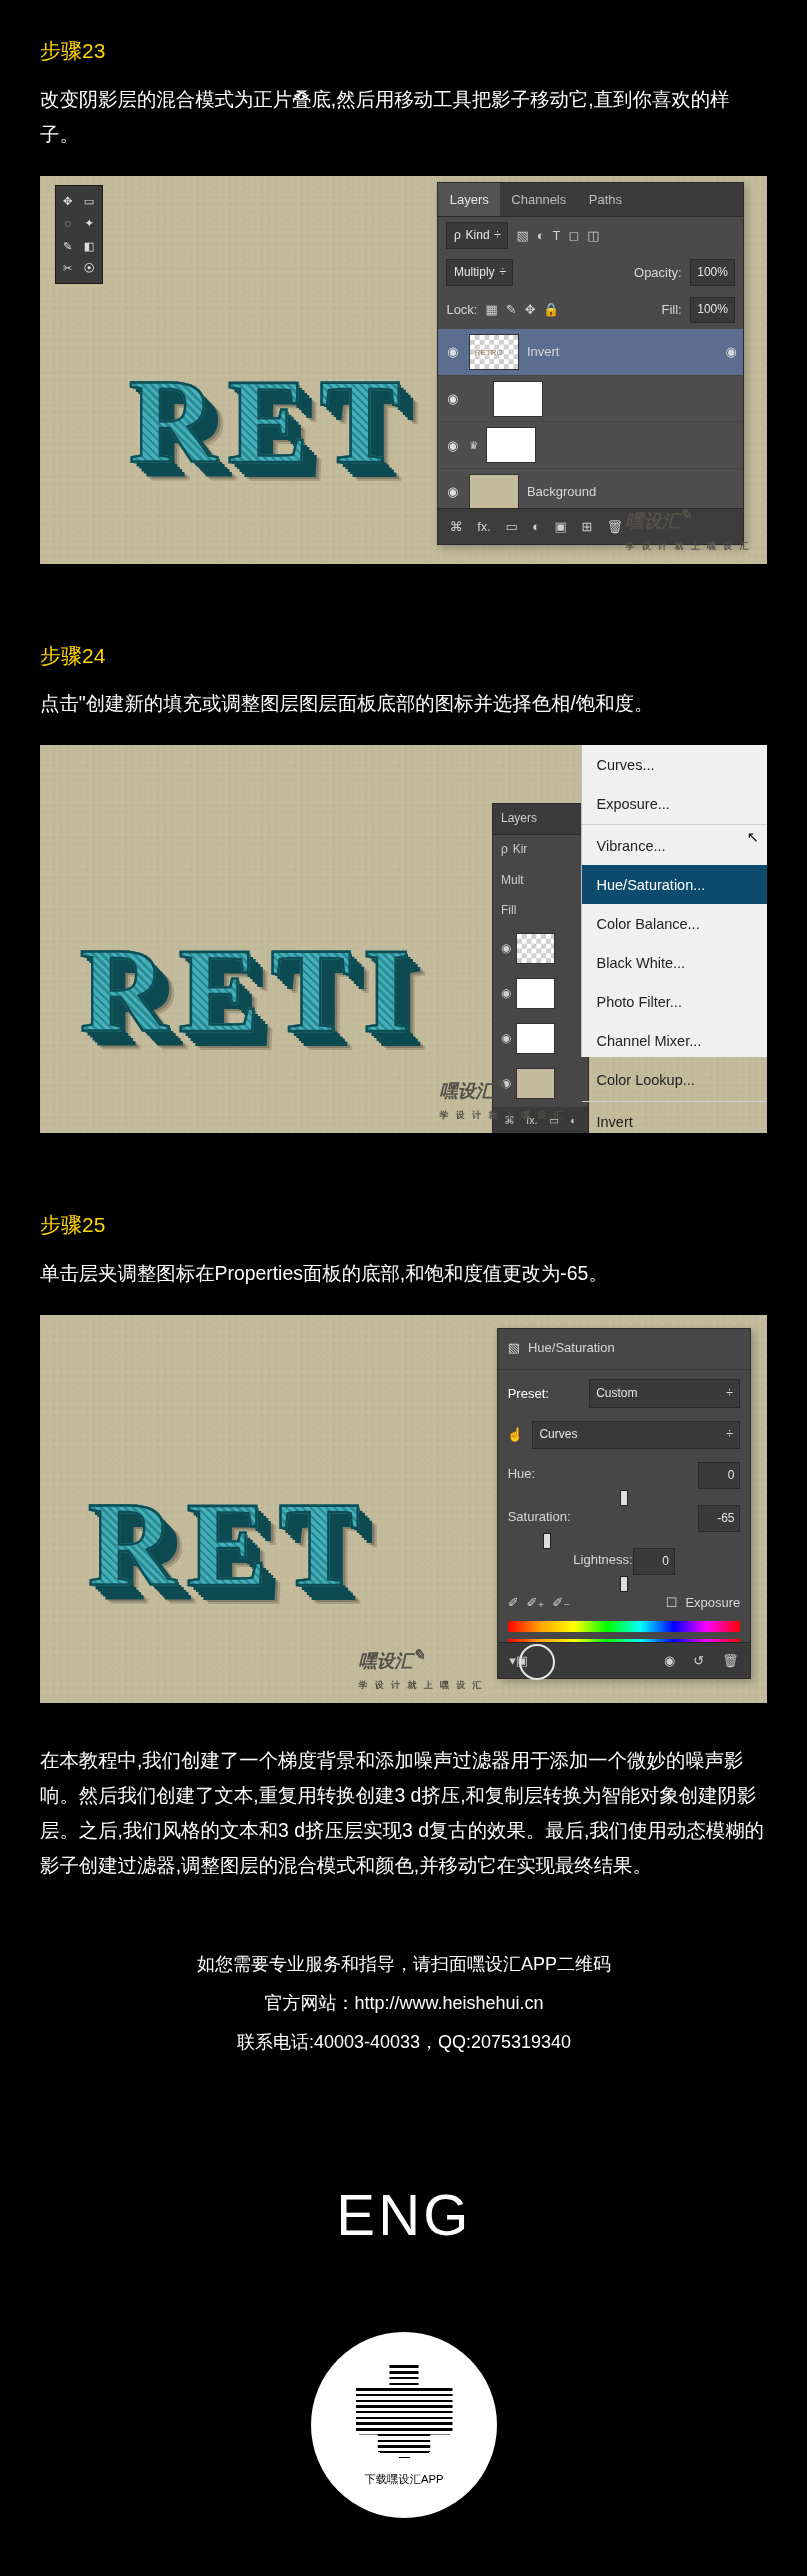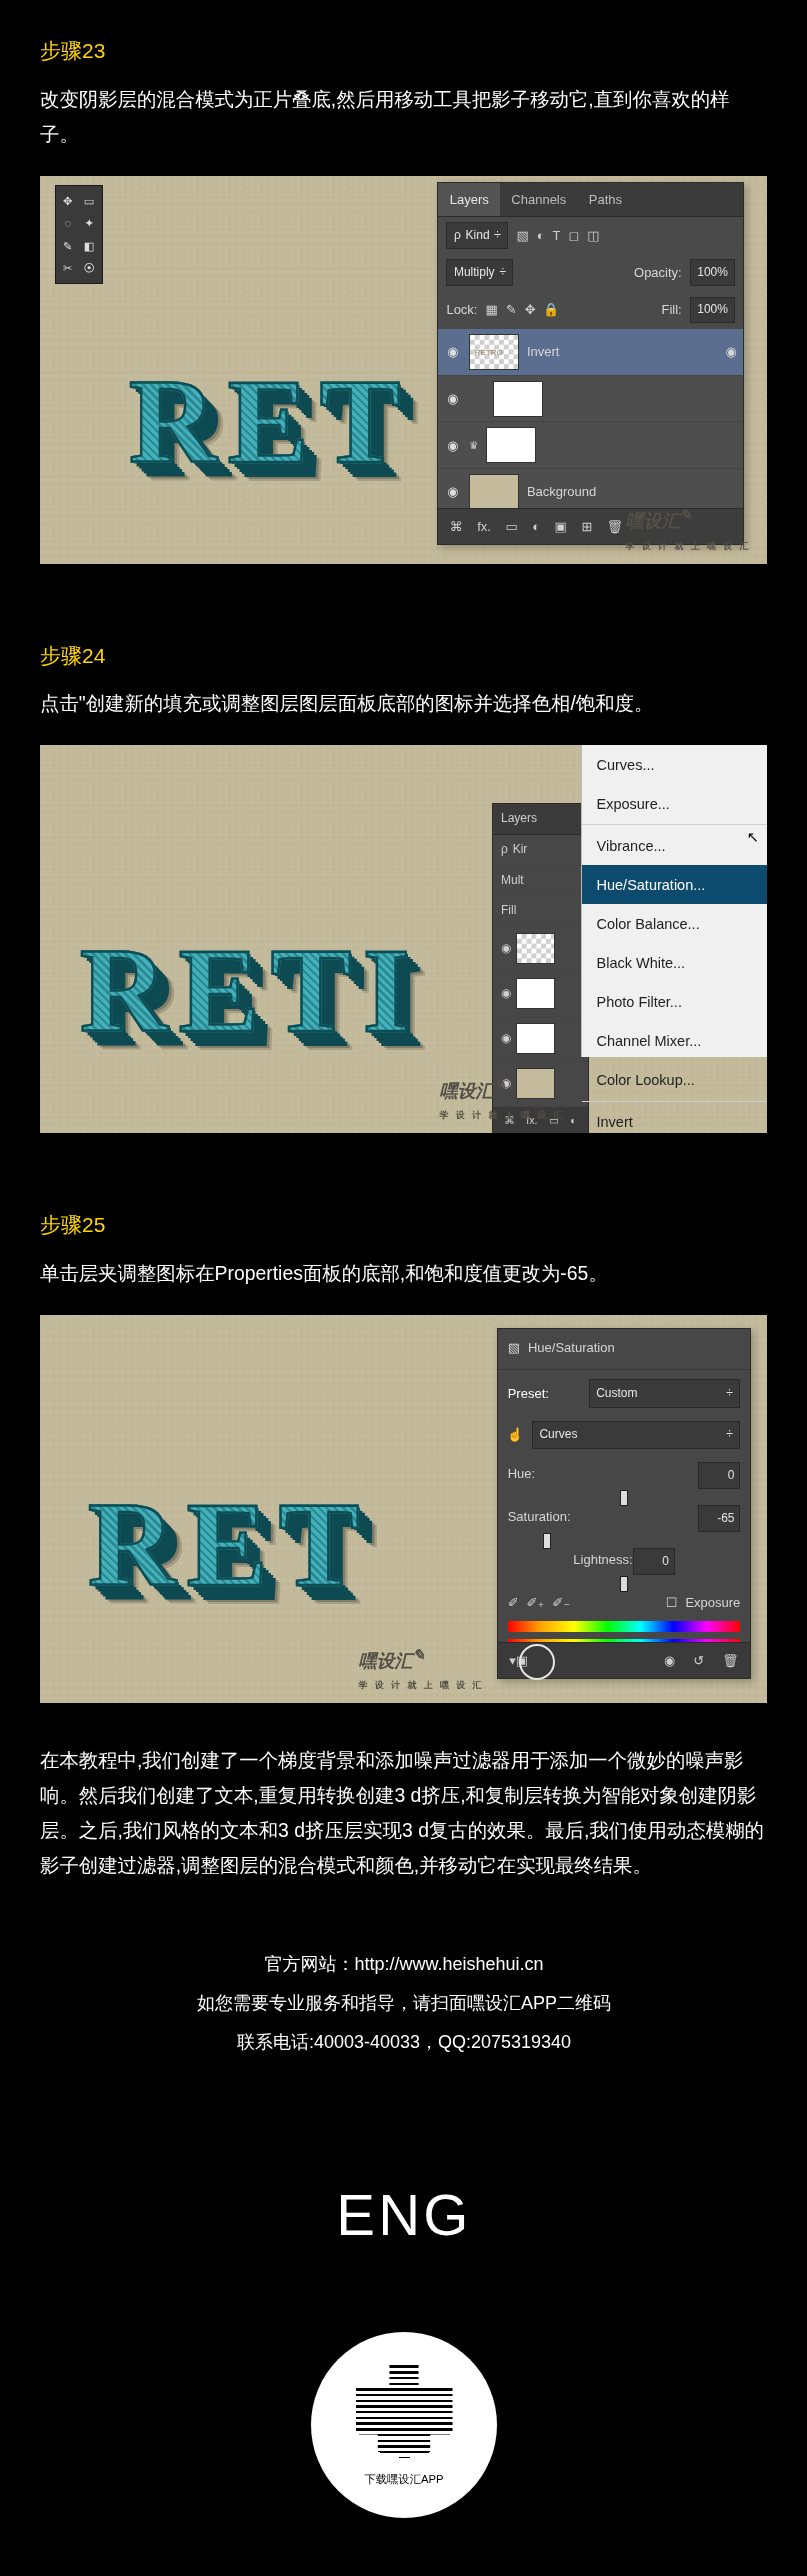--- a/index.html
+++ b/index.html
@@ -432,22 +432,22 @@
 
   <div class="watermark" style="right:283px">
     <span>嘿设汇</span><sup>✎</sup>
     <span class="sub">学 设 计 就 上 嘿 设 汇</span>
   </div>
 </div>
 
 <div class="summary">在本教程中,我们创建了一个梯度背景和添加噪声过滤器用于添加一个微妙的噪声影响。然后我们创建了文本,重复用转换创建3 d挤压,和复制层转换为智能对象创建阴影层。之后,我们风格的文本和3 d挤压层实现3 d复古的效果。最后,我们使用动态模糊的影子创建过滤器,调整图层的混合模式和颜色,并移动它在实现最终结果。</div>
 
 <div class="footer">
+  <p>如您需要专业服务和指导，请扫面嘿设汇APP二维码</p>
   <p>官方网站：http://www.heishehui.cn</p>
-  <p>如您需要专业服务和指导，请扫面嘿设汇APP二维码</p>
   <p>联系电话:40003-40033，QQ:2075319340</p>
   <div class="eng">ENG</div>
   <div class="qr">
     <div class="qr-grid"></div>
     <div class="qr-label">下载嘿设汇APP</div>
   </div>
 </div>
 
 
 </body></html>

